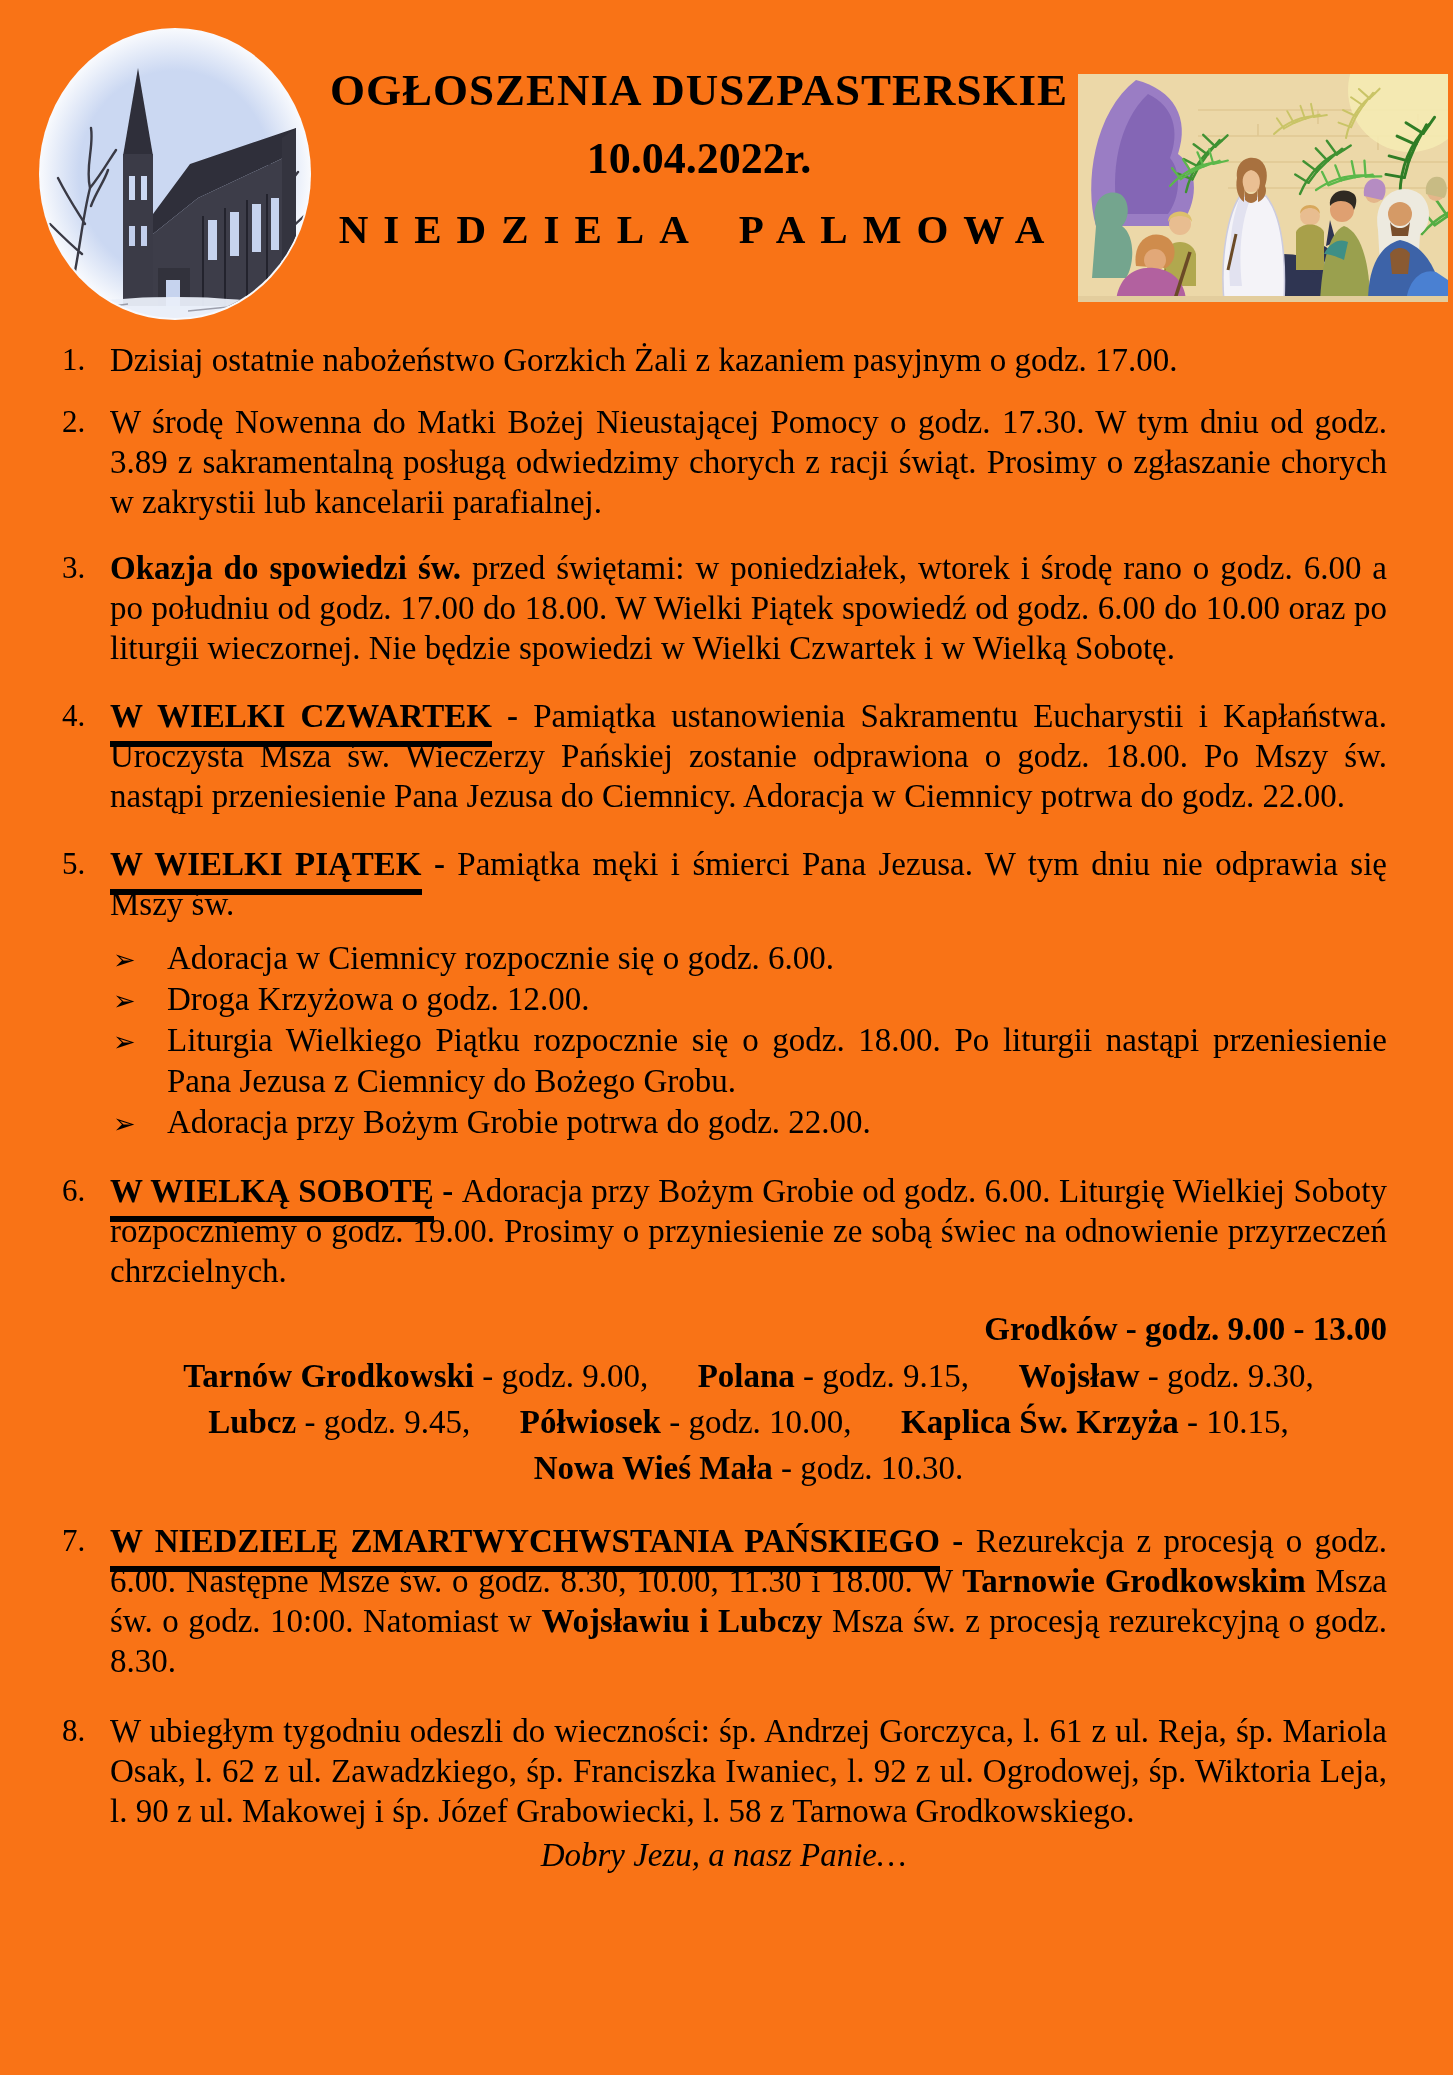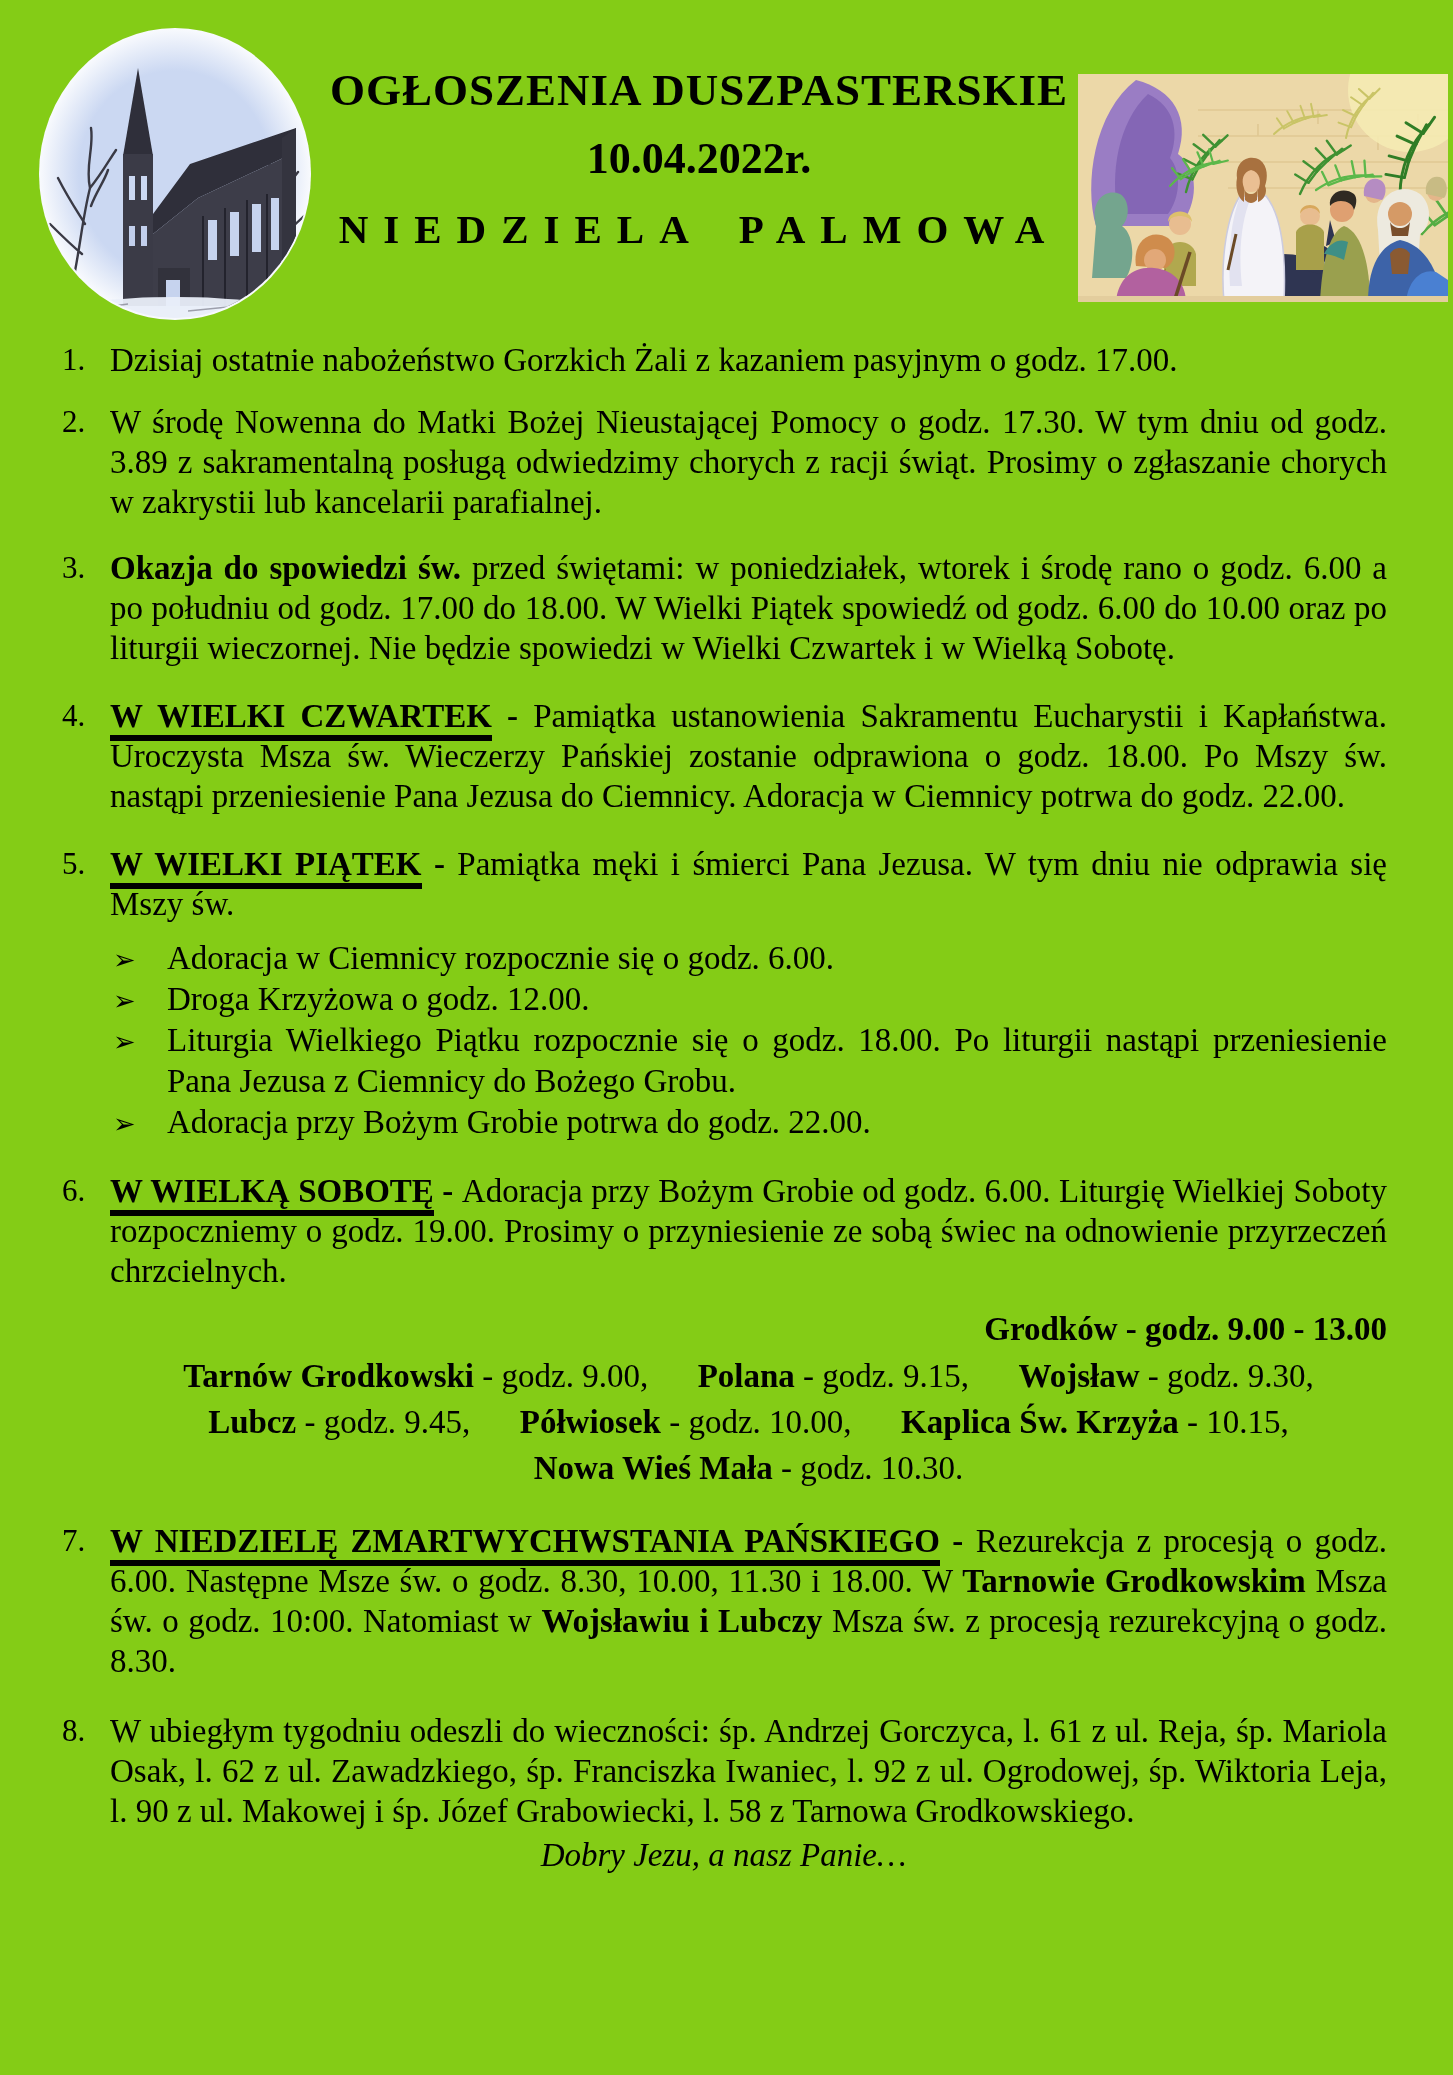--- a/index.html
+++ b/index.html
@@ -1,38 +1,38 @@
 <!DOCTYPE html>
 <html lang="pl"><head>
 <meta charset="utf-8">
 <style>
   html,body{margin:0;padding:0;background:#ffffff;}
   body{
     width:1453px;height:2075px;overflow:hidden;color:#000;
     font-family:"Liberation Serif","DejaVu Serif",serif;
     font-size:33px;
   }
-  .page{width:1453px;height:2075px;position:relative;background:#84cc16;}
+  .page{width:1453px;height:2075px;position:relative;background:#f97316;}
 
   
   .header{position:relative;height:318px;}
   .church-img{position:absolute;left:38px;top:28px;width:274px;height:292px;}
   .palm-img{position:absolute;left:1078px;top:74px;width:370px;height:228px;}
   .title-block{position:absolute;left:318px;top:64px;width:762px;text-align:center;font-weight:bold;}
   .t1{font-size:45px;letter-spacing:1px;white-space:nowrap;}
   .t2{font-size:44px;margin-top:17px;}
   .t3{font-size:41px;letter-spacing:15px;word-spacing:12px;margin-top:21px;white-space:nowrap;}
 
   
   .main{padding:0 66px 0 60px;}
   .item{position:relative;padding-left:50px;text-align:justify;line-height:40px;margin-top:22px;}
   .item .num{position:absolute;left:2px;top:0;font-size:31px;}
   .b{font-weight:bold;}
   .i{font-style:italic;}
-  .u{border-bottom:6px solid #000;padding-bottom:1px;}
+  .u{border-bottom:6px solid #000;padding-bottom:7px;}
   .note{white-space:pre-wrap;margin-top:3px;}
   .bullet-list{margin-top:14px;}
   .bullet{position:relative;padding-left:57px;text-align:justify;line-height:41px;}
   .bullet .arrow{position:absolute;left:3px;top:1px;font-family:"DejaVu Sans",sans-serif;font-size:27px;}
   .sched-title{text-align:right;font-weight:bold;margin-top:17px;line-height:42px;}
   .sched-lines{margin-top:3px;}
   .sched-line{text-align:center;line-height:46px;white-space:pre-wrap;}
   .closing{text-align:center;font-style:italic;margin-top:3px;line-height:42px;}
 </style>
 </head>

